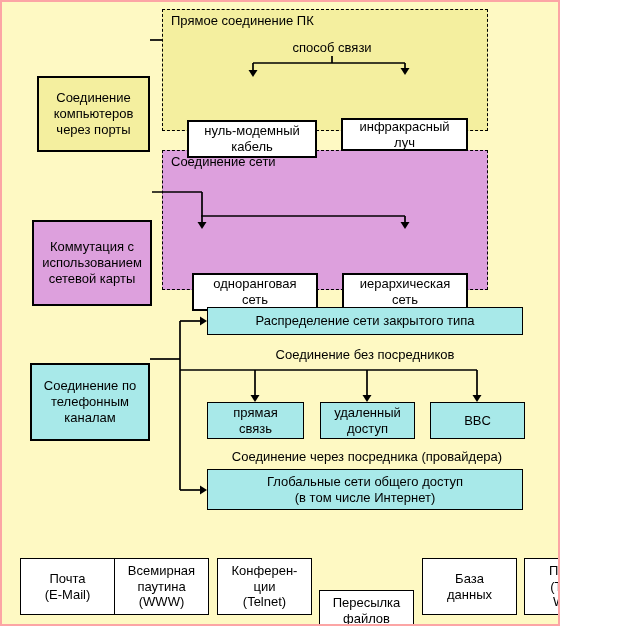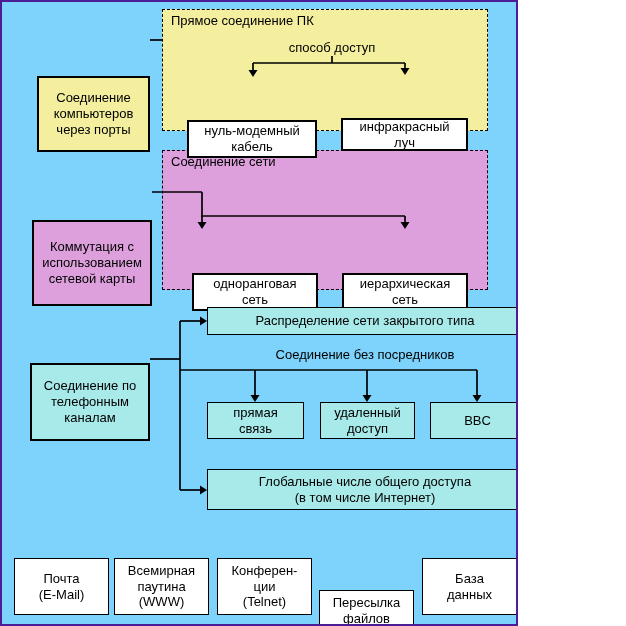--- a/index.html
+++ b/index.html
@@ -1,24 +1,24 @@
 <!DOCTYPE html>
 <html style="--yellow: #F4EF9F; --pink: #DDA0DD; --cyan: #A8E9E9; --white: #FFFFFF; --line: #000000;"><head>
 <meta charset="utf-8">
 <style>
   * { margin: 0; padding: 0; box-sizing: border-box; }
   html, body { background: #fff; }
   body { font-family: "Liberation Sans", sans-serif; color: #000; }
 
   #canvas {
     position: relative;
-    width: 518px;
+    width: 560px;
     height: 626px;
-    border: 2px solid #4c1d95;
-    background: #7dd3fc;
+    border: 2px solid #fca5a5;
+    background: #fef9c3;
     overflow: hidden;
   }
 
   .container {
     position: absolute;
     border: 1px dashed #000;
   }
   .container .title {
     position: absolute;
     left: 8px;
@@ -104,21 +104,21 @@
     <polygon points="360.5,393 369.5,393 365,400"></polygon>
     <line x1="475" y1="368" x2="475" y2="394"></line>
     <polygon points="470.5,393 479.5,393 475,400"></polygon>
     <line x1="178" y1="488" x2="199" y2="488"></line>
     <polygon points="198,483.5 198,492.5 205,488"></polygon>
   </svg>
 
   <div class="box yellow b2" style="left:35px; top:30px; width:113px; height:76px;">Соединение
 компьютеров
 через порты</div>
-  <div class="label" style="left:280px; top:38px; width:100px;">способ доступ</div>
+  <div class="label" style="left:280px; top:38px; width:100px;">способ связи</div>
   <div class="box white b2" style="left:185px; top:74px; width:130px; height:38px;">нуль-модемный
 кабель</div>
   <div class="box white b2" style="left:339px; top:72px; width:127px; height:33px;">инфракрасный
 луч</div>
 
   <div class="box pink b2" style="left:30px; top:174px; width:120px; height:86px;">Коммутация с
 использованием
 сетевой карты</div>
   <div class="box white b2" style="left:190px; top:227px; width:126px; height:38px;">одноранговая
 сеть</div>
@@ -128,24 +128,25 @@
   <div class="box cyan b2" style="left:28px; top:317px; width:120px; height:78px;">Соединение по
 телефонным
 каналам</div>
   <div class="box cyan b1" style="left:205px; top:305px; width:316px; height:28px;">Распределение сети закрытого типа</div>
   <div class="label" style="left:213px; top:345px; width:300px;">Соединение без посредников</div>
   <div class="box cyan b1" style="left:205px; top:400px; width:97px; height:37px;">прямая
 связь</div>
   <div class="box cyan b1" style="left:318px; top:400px; width:95px; height:37px;">удаленный
 доступ</div>
   <div class="box cyan b1" style="left:428px; top:400px; width:95px; height:37px;">BBC</div>
-  <div class="box cyan b1" style="left:205px; top:467px; width:316px; height:41px;">Глобальные числе общего доступа
+  <div class="label" style="left:205px; top:447px; width:320px;">Соединение через посредника (провайдера)</div>
+  <div class="box cyan b1" style="left:205px; top:467px; width:316px; height:41px;">Глобальные сети общего доступ
 (в том числе Интернет)</div>
 
-  <div class="box white b1" style="left:12px;  top:556px; width:95px; height:57px;">Почта
+  <div class="box white b1" style="left:18px;  top:556px; width:95px; height:57px;">Почта
 (E-Mail)</div>
   <div class="box white b1" style="left:112px; top:556px; width:95px; height:57px;">Всемирная
 паутина
 (WWW)</div>
   <div class="box white b1" style="left:215px; top:556px; width:95px; height:57px;">Конферен-
 ции
 (Telnet)</div>
   <div class="box white b1" style="left:317px; top:588px; width:95px; height:57px;">Пересылка
 файлов
 (FTP)</div>

